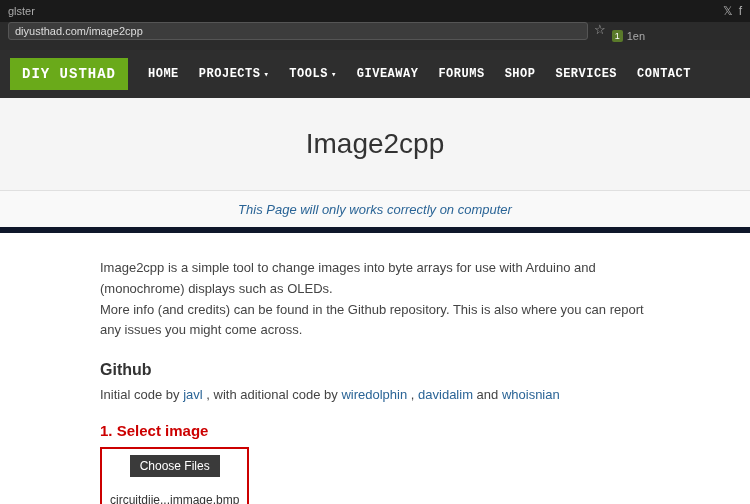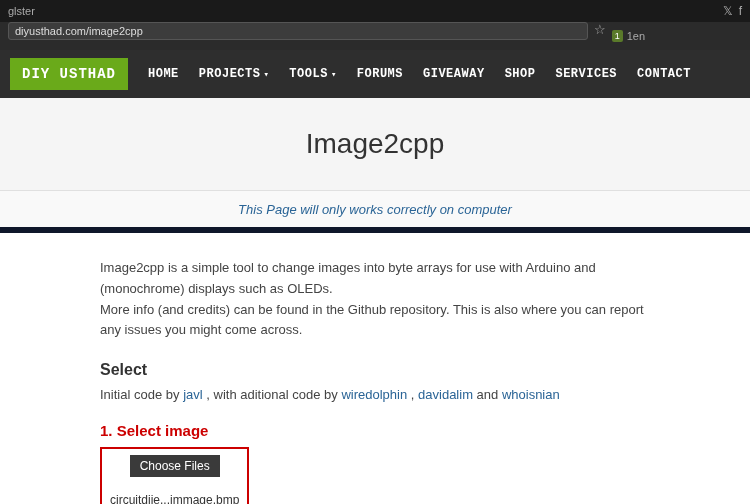--- a/index.html
+++ b/index.html
@@ -191,24 +191,24 @@
     </div>
     <div class="nav-item">
       <span>PROJECTS</span>
       <span class="arrow">▾</span>
     </div>
     <div class="nav-item">
       <span>TOOLS</span>
       <span class="arrow">▾</span>
     </div>
     <div class="nav-item">
+      <span>GIVEAWAY</span>
+    </div>
+    <div class="nav-item">
       <span>FORUMS</span>
-    </div>
-    <div class="nav-item">
-      <span>GIVEAWAY</span>
     </div>
     <div class="nav-item">
       <span>SHOP</span>
     </div>
     <div class="nav-item">
       <span>SERVICES</span>
     </div>
     <div class="nav-item">
       <span>CONTACT</span>
     </div>
@@ -225,21 +225,21 @@
 </div>
 
 <div class="content">
 
   <div class="description">
     <p>Image2cpp is a simple tool to change images into byte arrays for use with Arduino and (monochrome) displays such as OLEDs.</p>
     <p>More info (and credits) can be found in the Github repository. This is also where you can report any issues you might come across.</p>
   </div>
 
   <div class="credit-section">
-    <div class="credit-title">Select</div>
+    <div class="credit-title">Github</div>
     <p class="credit-text">
       <span>Initial code by</span>
       <a href="#">javl</a>
       <span>, with aditional code by</span>
       <a href="#">wiredolphin</a>
       <span>, </span>
       <a href="#">davidalim</a>
       <span> and </span>
       <a href="#">whoisnian</a>
     </p>

